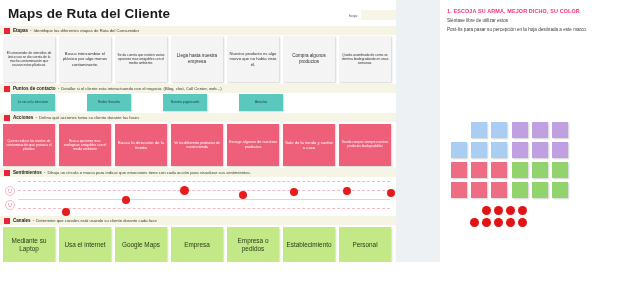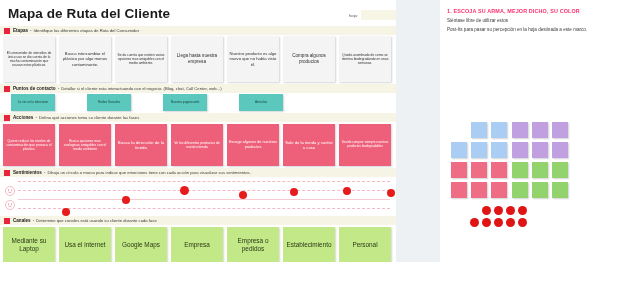--- a/index.html
+++ b/index.html
@@ -68,21 +68,21 @@
   .pal-note{position:absolute;box-shadow:1px 1px 1.4px rgba(0,0,0,.18);}
   .pal-dot{position:absolute;border-radius:50%;background:#e01414;}
 </style>
 </head>
 <body>
 
 <div class="app">
 
   <div class="board">
 
-    <div class="board-title">Mapa de Ruta del Cliente</div>
+    <div class="board-title">Maps de Ruta del Cliente</div>
 
     <div class="hoja-wrap">
       <span class="hoja-label">hoja:</span>
       <input class="hoja-input" placeholder="" style="">
     </div>
 
     <div class="scroll-col"></div>
 
     <div class="sec-head" style="top:26px;">
       <span class="sec-sq"></span>

